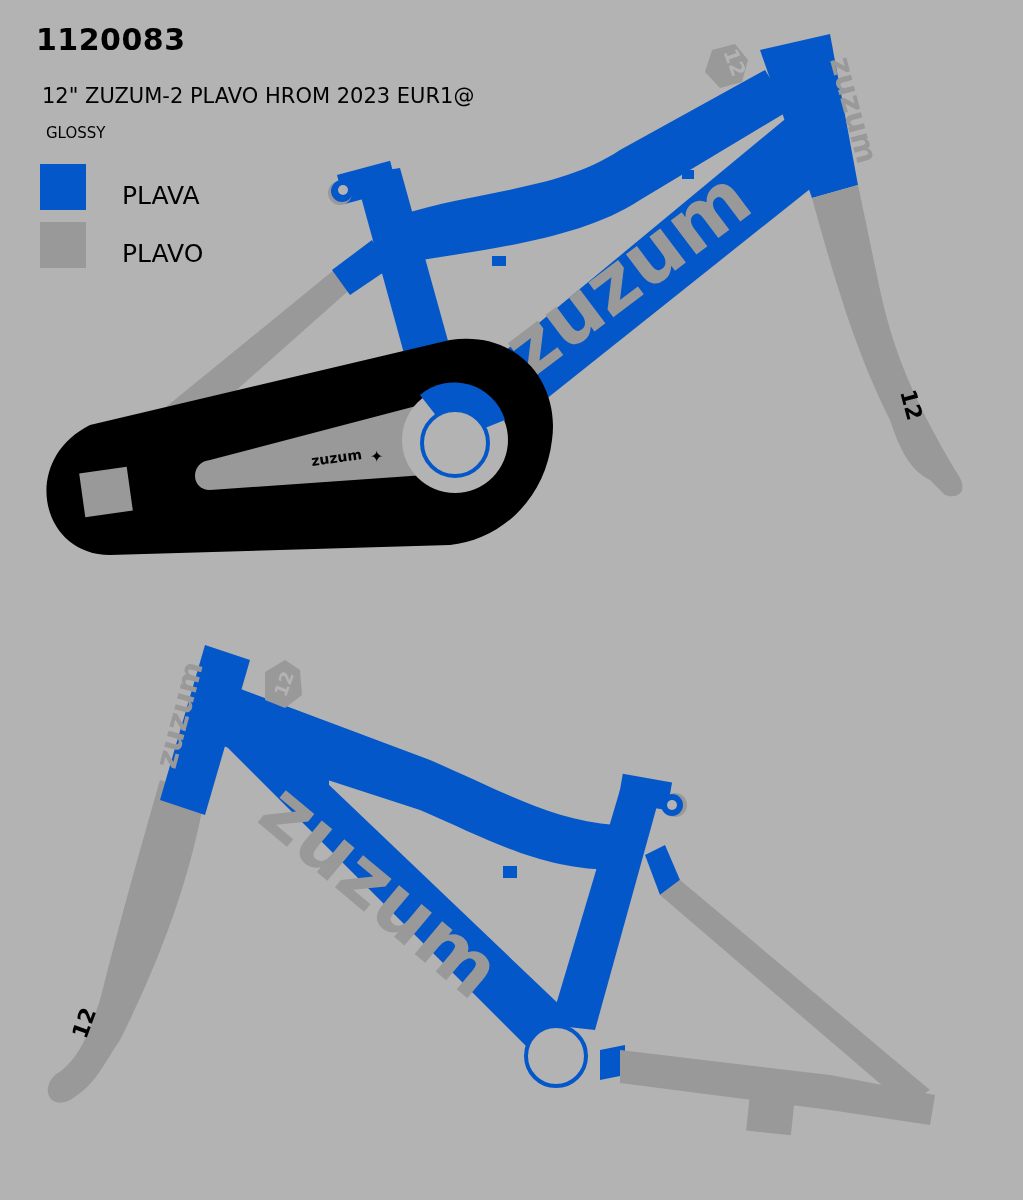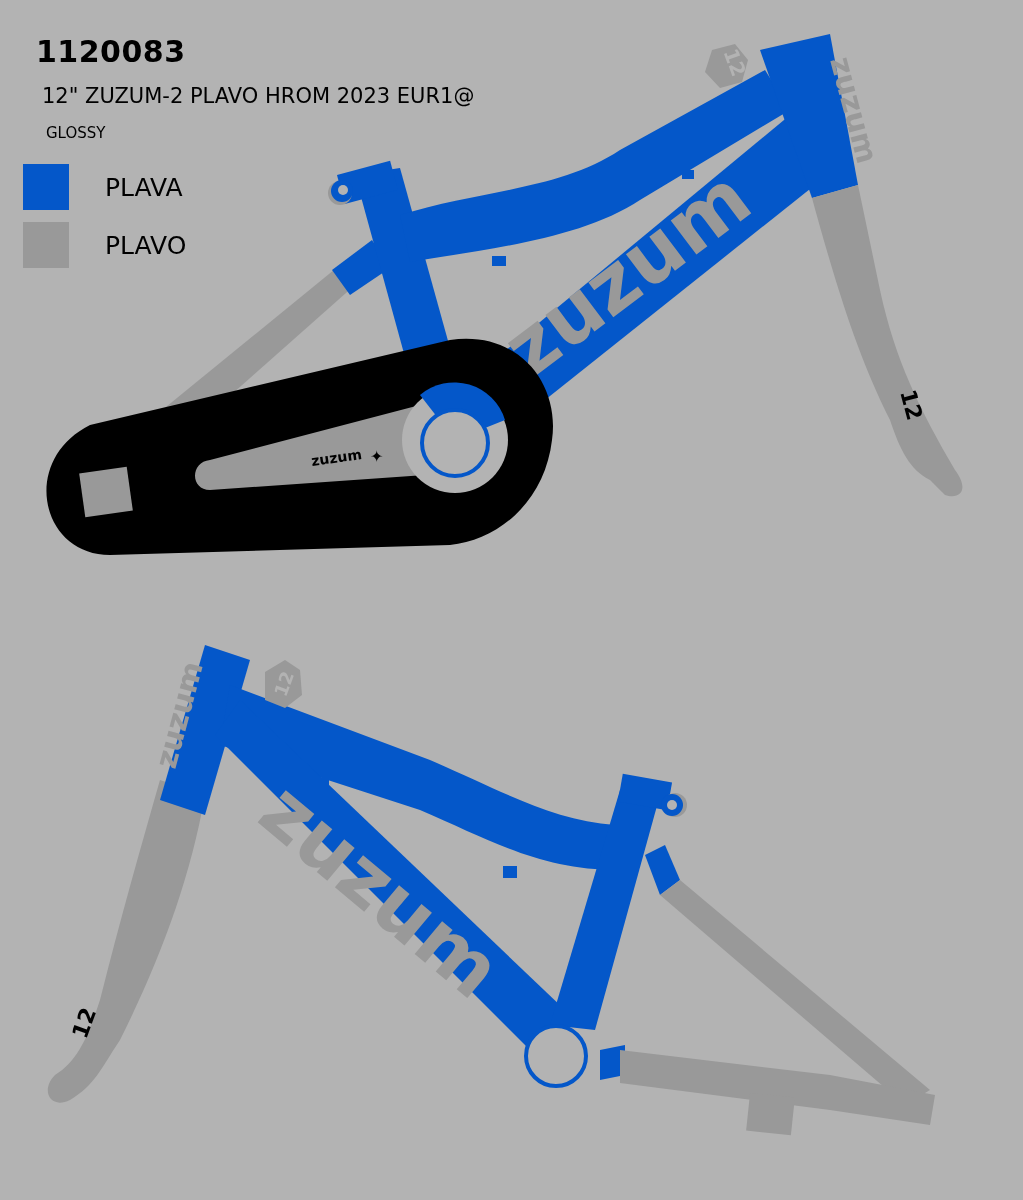--- a/index.html
+++ b/index.html
@@ -1,24 +1,24 @@
 <!DOCTYPE html>
 <html><head>
 <meta charset="utf-8">
 <style>
   html, body { margin: 0; padding: 0; }
   body {
     width: 1023px; height: 1200px; background: #b3b3b3;
     position: relative; overflow: hidden;
     font-family: "DejaVu Sans", sans-serif; color: #000;
   }
-  .code { position: absolute; left: 36px; top: 34px; font-size: 30px; font-weight: bold; letter-spacing: 0.5px; }
+  .code { position: absolute; left: 36px; top: 22px; font-size: 30px; font-weight: bold; letter-spacing: 0.5px; }
   .title { position: absolute; left: 42px; top: 84px; font-size: 21px; }
   .finish { position: absolute; left: 46px; top: 124px; font-size: 15px; }
-  .legend-row { position: absolute; left: 23px; display: flex; align-items: center; }
+  .legend-row { position: absolute; left: 40px; display: flex; align-items: flex-end; }
   .swatch { width: 46px; height: 46px; }
   .legend-label { margin-left: 36px; font-size: 25px; }
   svg.art { position: absolute; left: 0; top: 0; }
 </style>
 </head>
 <body>
 
 <div class="code">1120083</div>
 <div class="title">12" ZUZUM-2 PLAVO HROM 2023 EUR1@</div>
 <div class="finish">GLOSSY</div>

